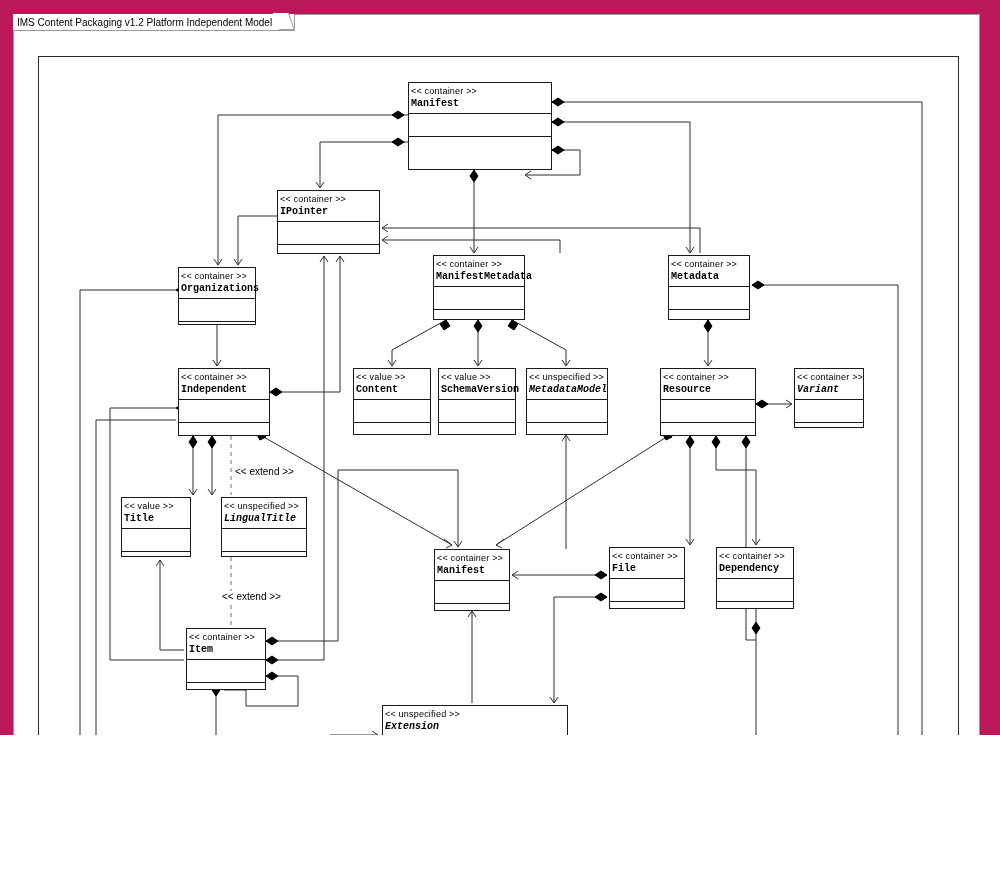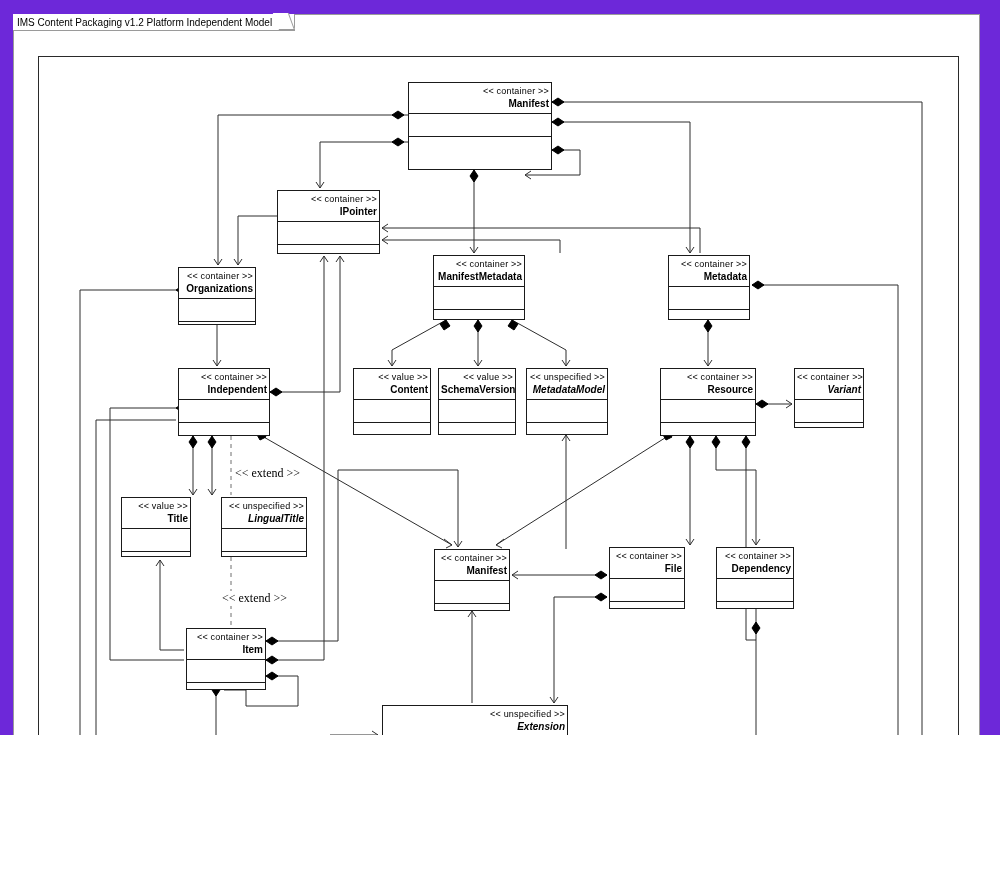--- a/index.html
+++ b/index.html
@@ -6,21 +6,21 @@
   html, body {
     margin: 0;
     padding: 0;
     background: #ffffff;
     font-family: "Liberation Sans", sans-serif;
   }
   #canvas {
     position: relative;
     width: 1000px;
     height: 735px;
-    background: #6d28d9;
+    background: #be185d;
     overflow: hidden;
   }
   
   #outer-frame {
     position: absolute;
     left: 13px;
     top: 14px;
     width: 967px;
     height: 829px;
     border: 1px solid #9a9a9a;
@@ -73,37 +73,38 @@
     border: 1px solid #1a1a1a;
     background: #ffffff;
     box-sizing: border-box;
     z-index: 3;
     display: flex;
     flex-direction: column;
   }
   .cls .hdr {
     flex: 0 0 auto;
     border-bottom: 1px solid #1a1a1a;
-    text-align: right;
+    text-align: left;
     padding: 3px 2px 3px 2px;
     box-sizing: border-box;
   }
   .cls .stereo {
     font-size: 9px;
     line-height: 11px;
     color: #000000;
     white-space: nowrap;
     letter-spacing: 0.2px;
   }
   .cls .nm {
     font-size: 10px;
     line-height: 13px;
     font-weight: bold;
     color: #000000;
     white-space: nowrap;
+    font-family: Liberation Mono, monospace;
   }
   .cls.abstract .nm { font-style: italic; }
   .cls .attrs {
     flex: 0 0 auto;
     height: 22px;
     border-bottom: 1px solid #1a1a1a;
   }
   .cls .ops {
     flex: 1 1 auto;
   }
@@ -122,27 +123,26 @@
     fill: none;
   }
   #links .dash {
     stroke-dasharray: 4 4;
     stroke: #6e6e6e;
   }
   #links polygon.dia { fill: #000000; stroke: #000000; }
   #links polyline.arw { stroke: #2d2d2d; stroke-width: 1; fill: none; }
   .edge-label {
     position: absolute;
-    font-size: 12px;
+    font-size: 10px;
     color: #000000;
     white-space: nowrap;
     z-index: 4;
     background: #ffffff;
     padding: 0 1px;
-    font-family: Liberation Serif, serif;
   }
 </style>
 </head>
 <body>
 
 <div id="canvas">
 
   <div id="outer-frame"></div>
   <div id="frame-title">IMS Content Packaging v1.2 Platform Independent Model</div>
   <div id="inner-frame"></div>

